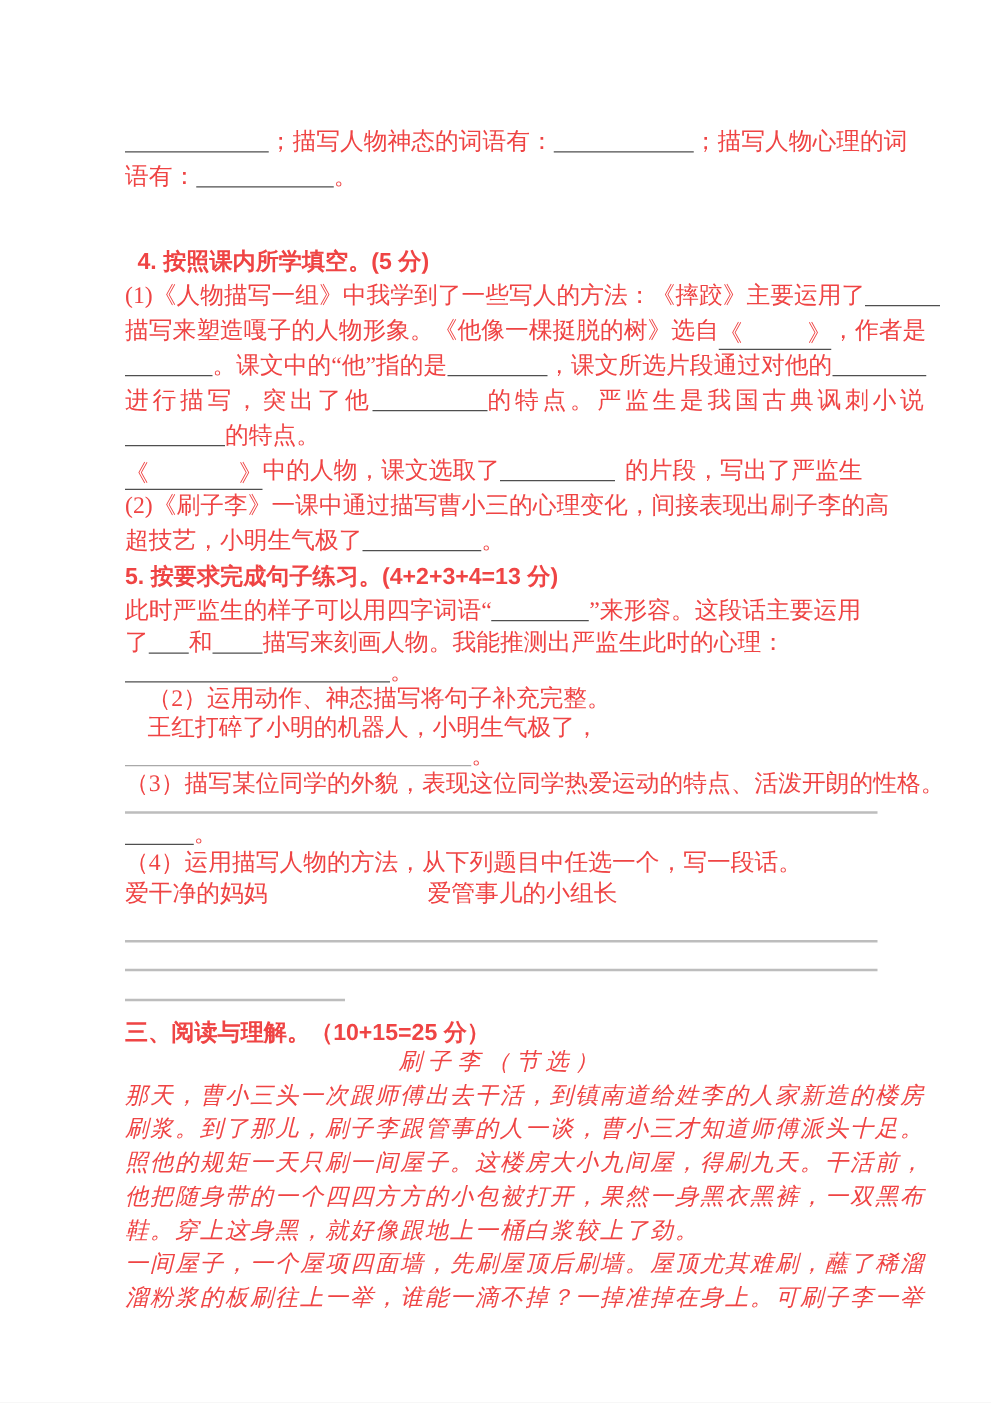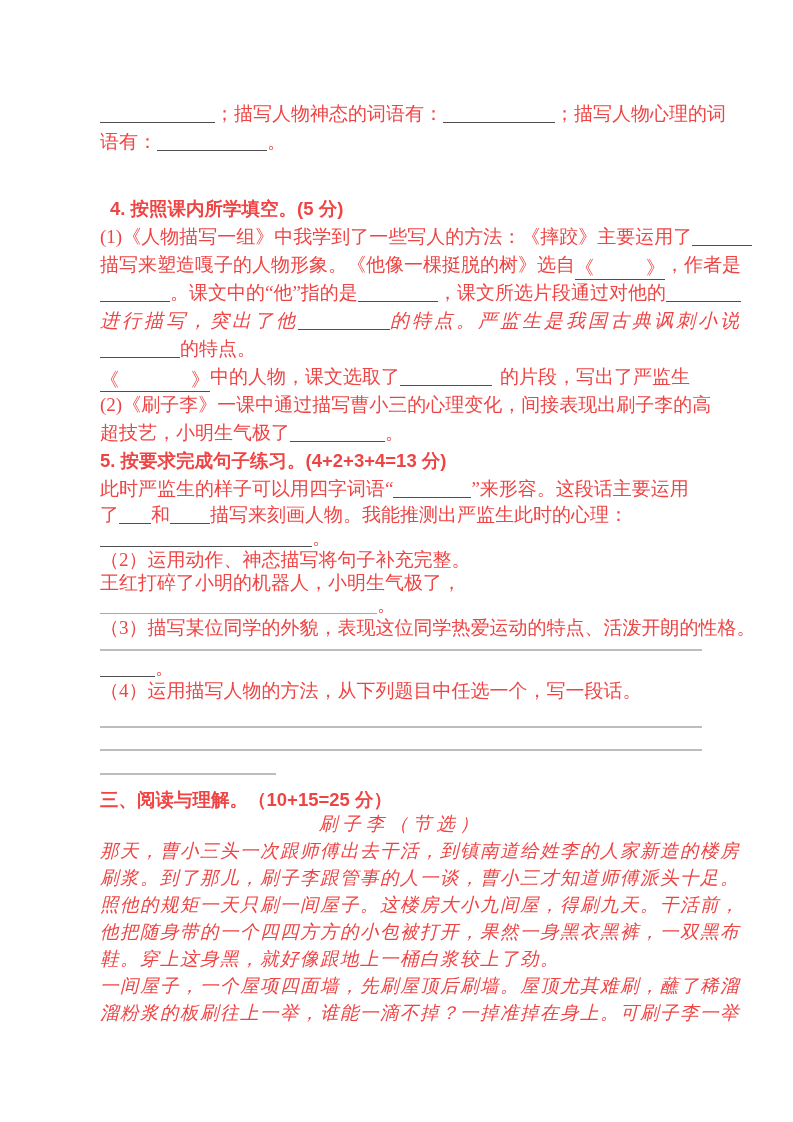--- a/index.html
+++ b/index.html
@@ -14,26 +14,26 @@
     color:#ef4444;
   }
   .content{
     position:absolute;left:100px;top:100px;width:602px;
     font-size:19px;
   }
   .ln{height:28px;line-height:28px;white-space:nowrap;}
   .h27{height:27px;line-height:27px;}
   .h26{height:26px;line-height:26px;}
   .h24{height:24px;line-height:24px;}
-  .h23{height:23px;line-height:23px;}
+  .h23{height:23px;line-height:23px;margin-left:18px;}
   .h22{height:22px;line-height:22px;}
   .h20{height:20px;line-height:20px;}
   .bold{font-weight:bold;font-family:"Liberation Sans","DejaVu Sans",sans-serif;font-size:18.5px;}
   .indent{padding-left:10px;margin-top:39px;}
-  .spread{letter-spacing:3px;font-style:italic;}
+  .spread{letter-spacing:3px;}
   .spread2{letter-spacing:1.5px;}
   
   .bk{display:inline-block;border-bottom:1.5px solid #4f4f4f;height:16px;vertical-align:-3px;}
   .bk.lt{border-bottom-color:#a9a9a9;}
   .bkt{display:inline-block;border-bottom:1.5px solid #4f4f4f;line-height:22px;vertical-align:-3px;}
   .bkt .sp{display:inline-block;height:1px;}
   
   .wline{height:2px;background:#bdbdbd;width:602px;}
   .wline.short{width:176px;}
   
@@ -97,20 +97,24 @@
       <span class="bk lt" style="width:277px"></span><span>。</span>
     </div>
     <div class="ln h24">（3）描写某位同学的外貌，表现这位同学热爱运动的特点、活泼开朗的性格。</div>
 
     <div class="wline" style="margin-top:9px"></div>
 
     <div class="ln h22" style="margin-top:6px">
       <span class="bk" style="width:55px"></span><span>。</span>
     </div>
     <div class="ln h24">（4）运用描写人物的方法，从下列题目中任选一个，写一段话。</div>
+    <div class="ln h26 topics">
+      <span class="t1">爱干净的妈妈</span>
+      <span class="t2">爱管事儿的小组长</span>
+    </div>
 
     <div class="wline" style="margin-top:23px"></div>
     <div class="wline" style="margin-top:21px"></div>
     <div class="wline short" style="margin-top:22px"></div>
 
     <div class="ln h24 bold" style="margin-top:13px">三、阅读与理解。（10+15=25 分）</div>
     <div class="ln h24 center kai" style="letter-spacing:5px">刷子李（节选）</div>
 
     <div class="kai" style="margin-top:2px">
       <div class="ln h27">那天，曹小三头一次跟师傅出去干活，到镇南道给姓李的人家新造的楼房</div>

